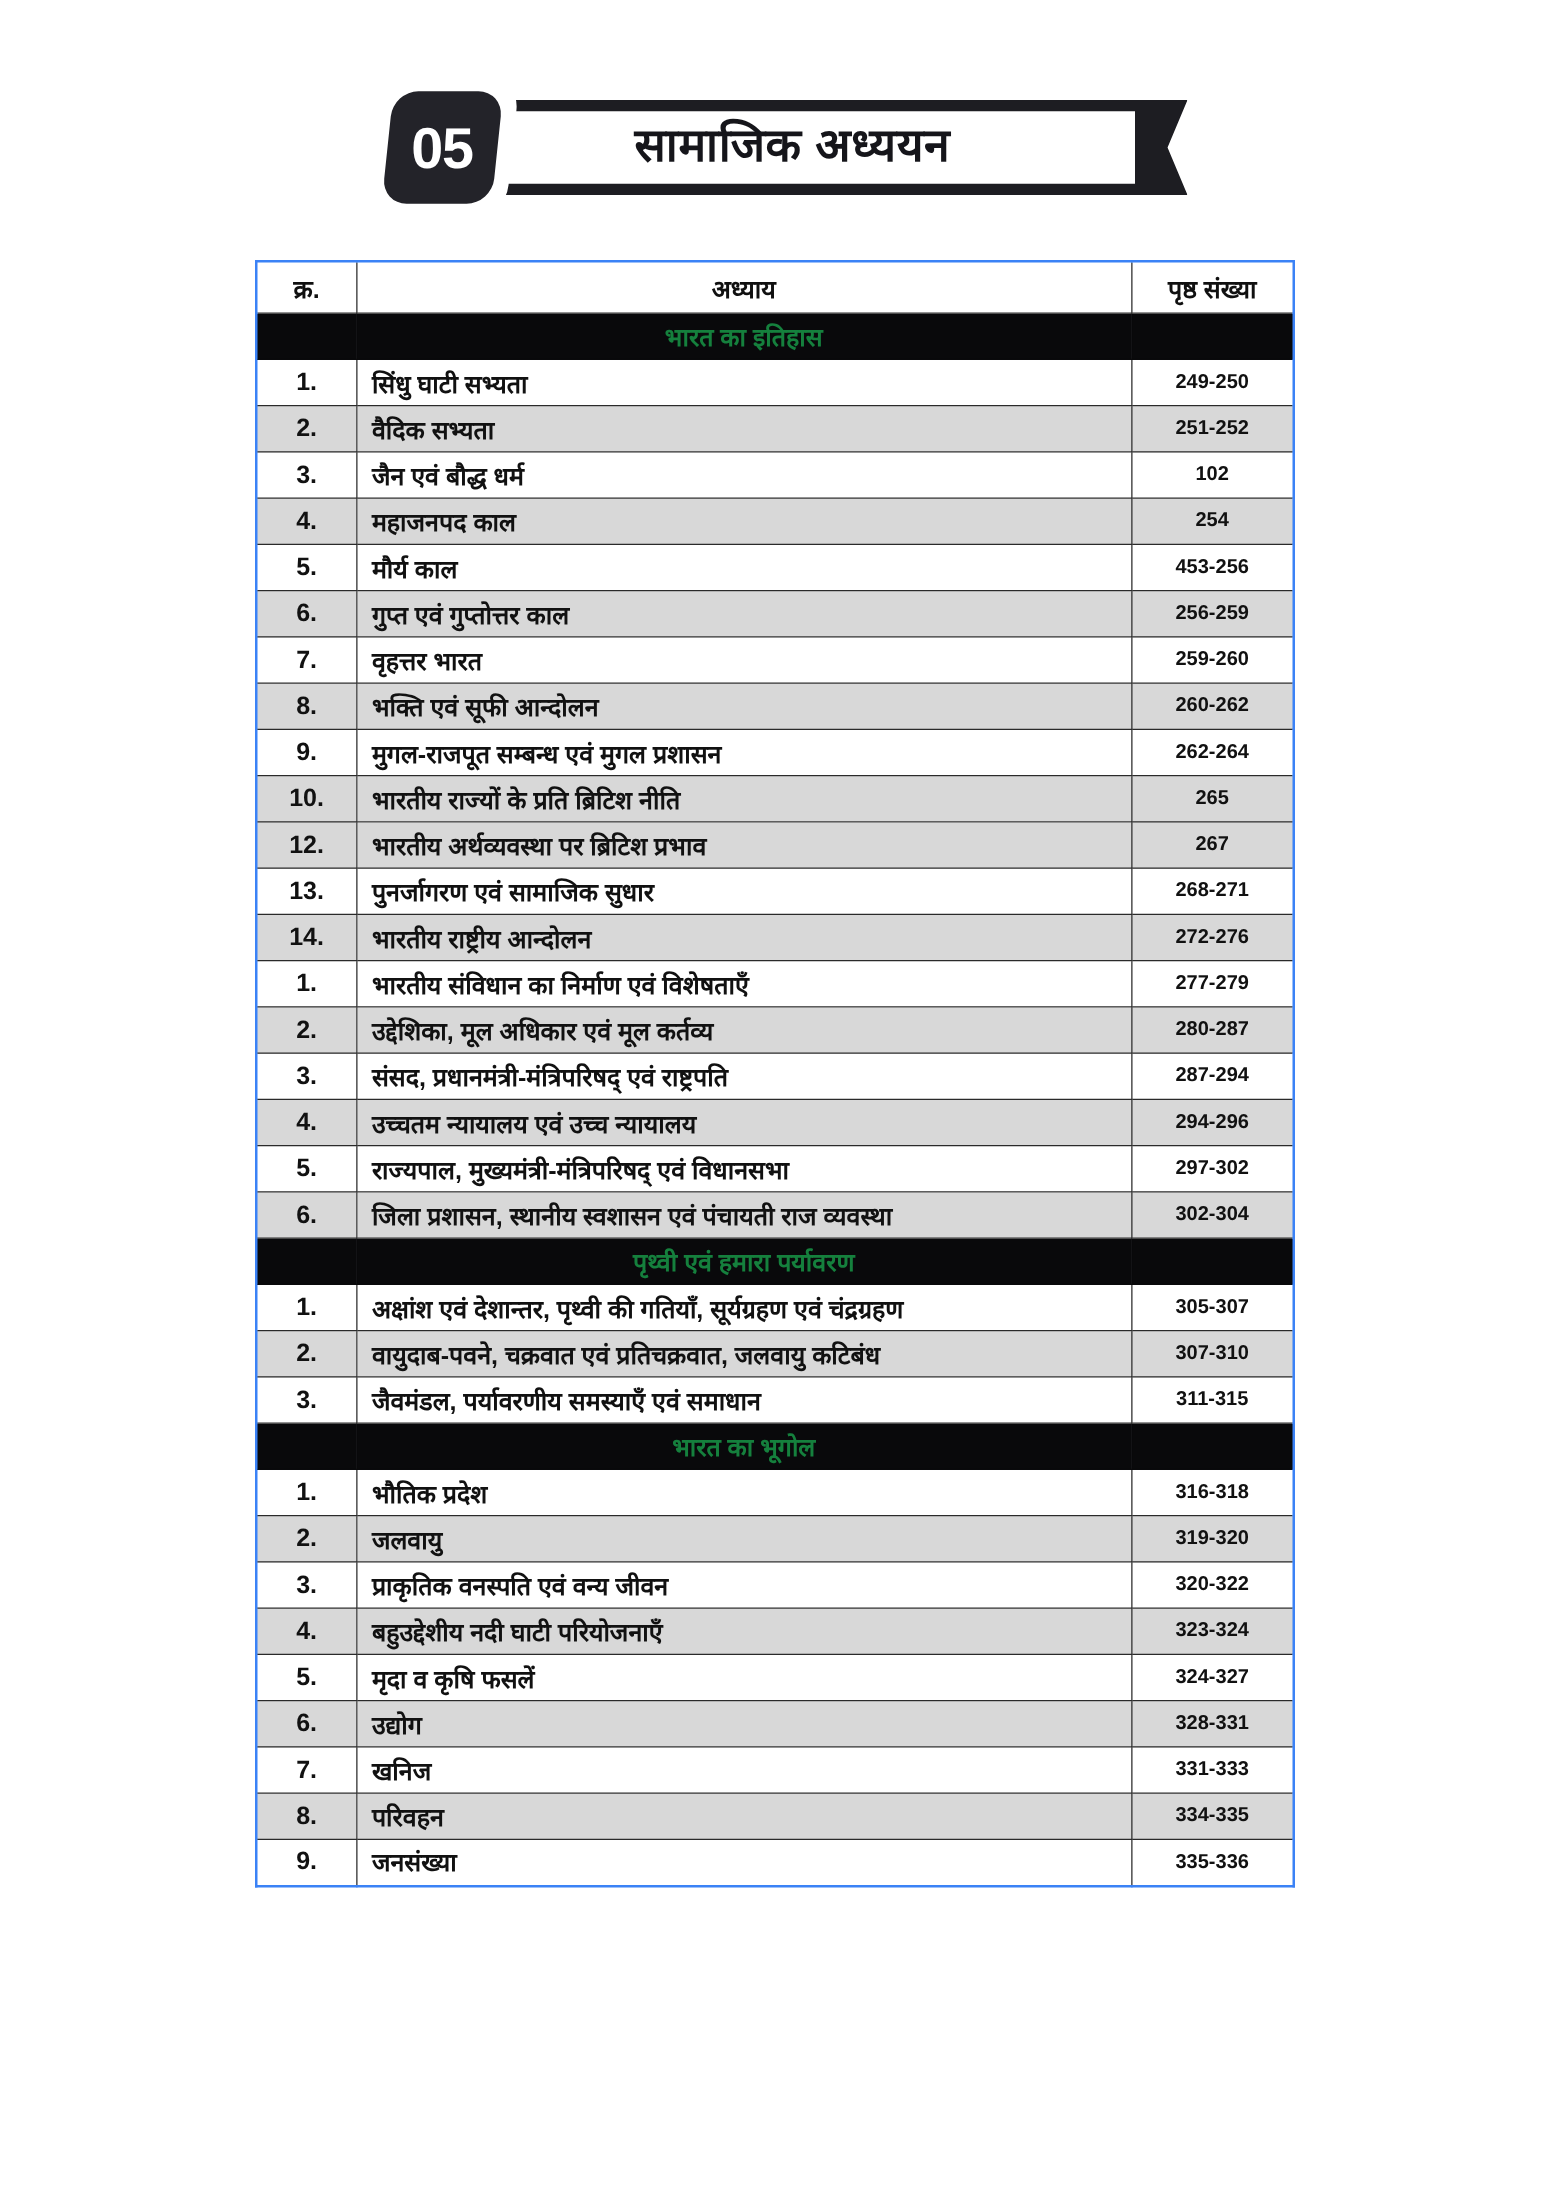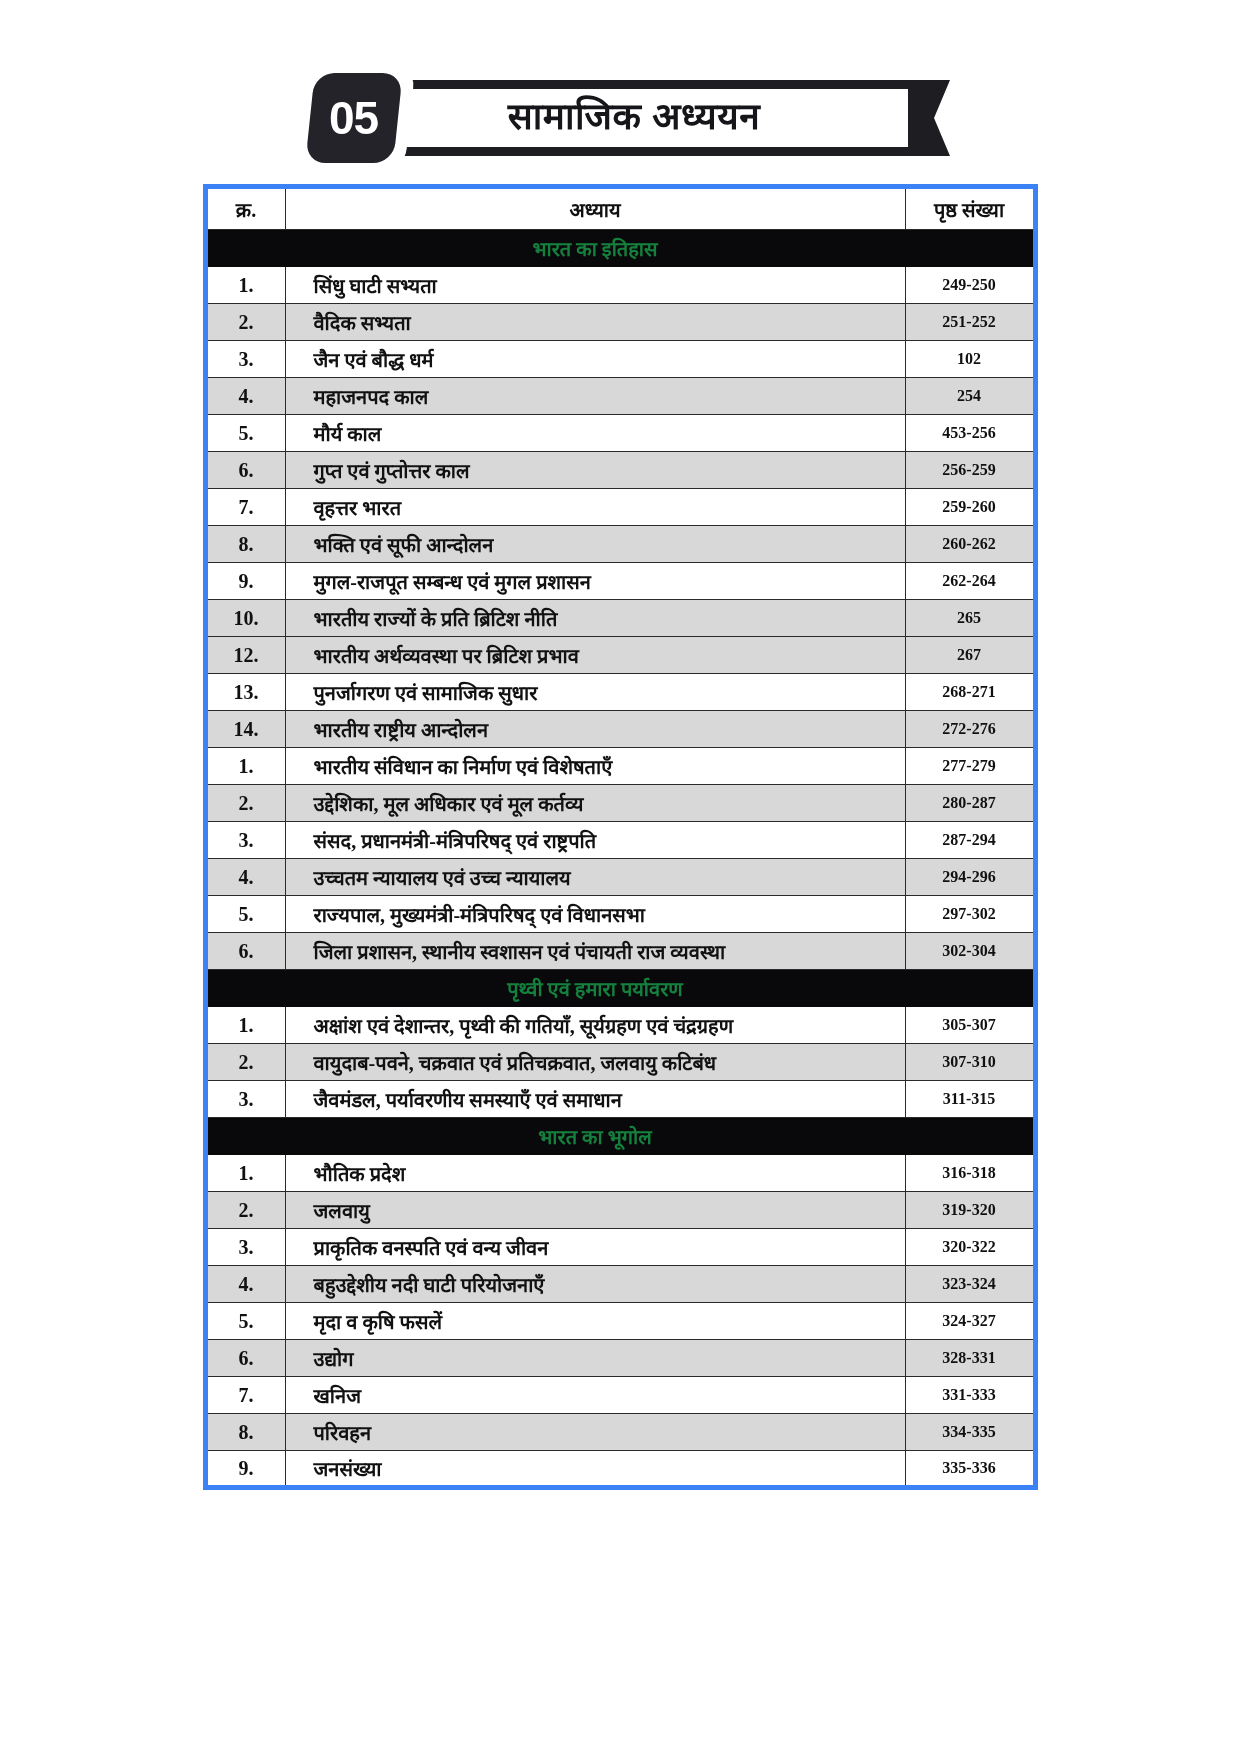--- a/index.html
+++ b/index.html
@@ -97,25 +97,24 @@
     color: #ffffff;
     font-size: 46px;
     font-weight: 700;
     letter-spacing: -1px;
     line-height: 1;
   }
 
   
   .toc-table {
     border-collapse: collapse;
-    margin: 4px auto 0 auto;
+    margin: 28px auto 0 auto;
     width: 830px;
     table-layout: fixed;
-    border: 5px solid #3b82f6;
-    font-family: Liberation Serif, serif;
+    border: 2px solid #3b82f6;
   }
   .toc-table col.c-sr    { width: 80px; }
   .toc-table col.c-ch    { width: 620px; }
   .toc-table col.c-pg    { width: 130px; }
 
   .toc-table th,
   .toc-table td {
     border: 1.5px solid #2a2a2a;
     padding: 0;
     vertical-align: middle;
@@ -148,21 +147,21 @@
   tr.item-row.even td { background: #d8d8d8; }
 
   td.sr {
     text-align: center;
     font-size: 20px;
     font-weight: 700;
     color: #111111;
   }
   td.chapter {
     text-align: left;
-    padding-left: 28px;
+    padding-left: 12px;
     font-size: 20px;
     font-weight: 700;
     color: #111111;
     white-space: nowrap;
     overflow: hidden;
   }
   td.pages {
     text-align: center;
     font-size: 16px;
     font-weight: 700;

